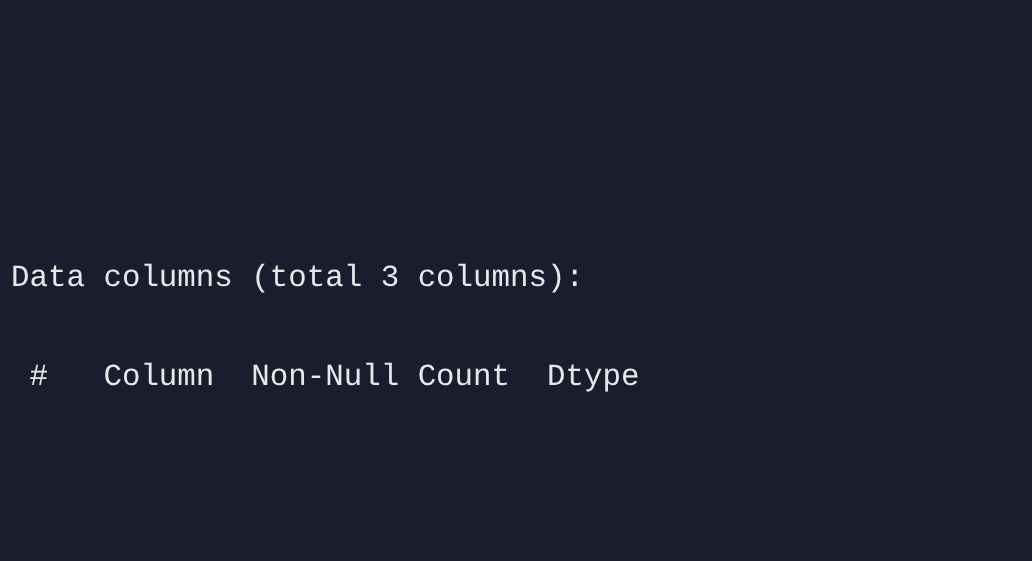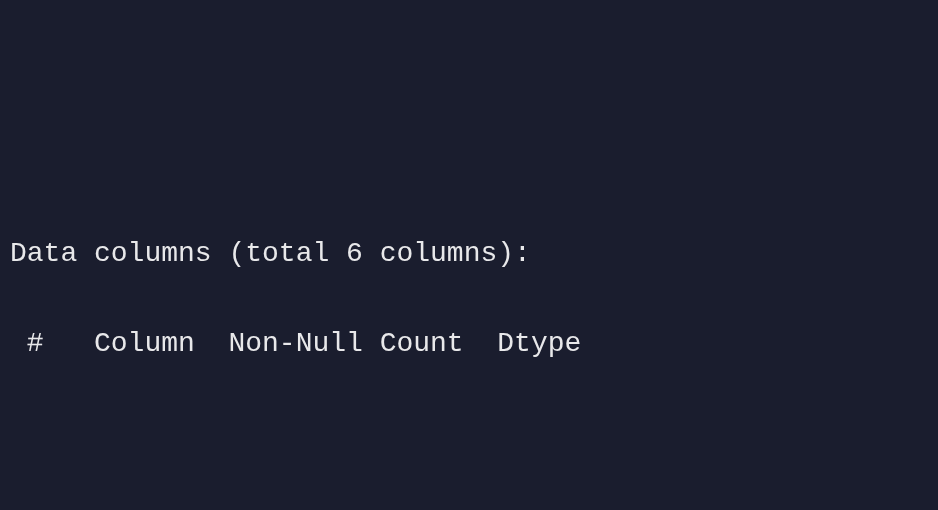--- a/index.html
+++ b/index.html
@@ -22,21 +22,21 @@
     .output-line {
       display: block;
     }
   </style>
 </head>
 <body>
 
 
 
 <div>
-<span class="output-line">Data columns (total 6 columns):</span>
+<span class="output-line">Data columns (total 3 columns):</span>
 <span class="output-line"> #   Column  Non-Null Count  Dtype </span>
 
 
 
 
 
 
 </div>
 
 

